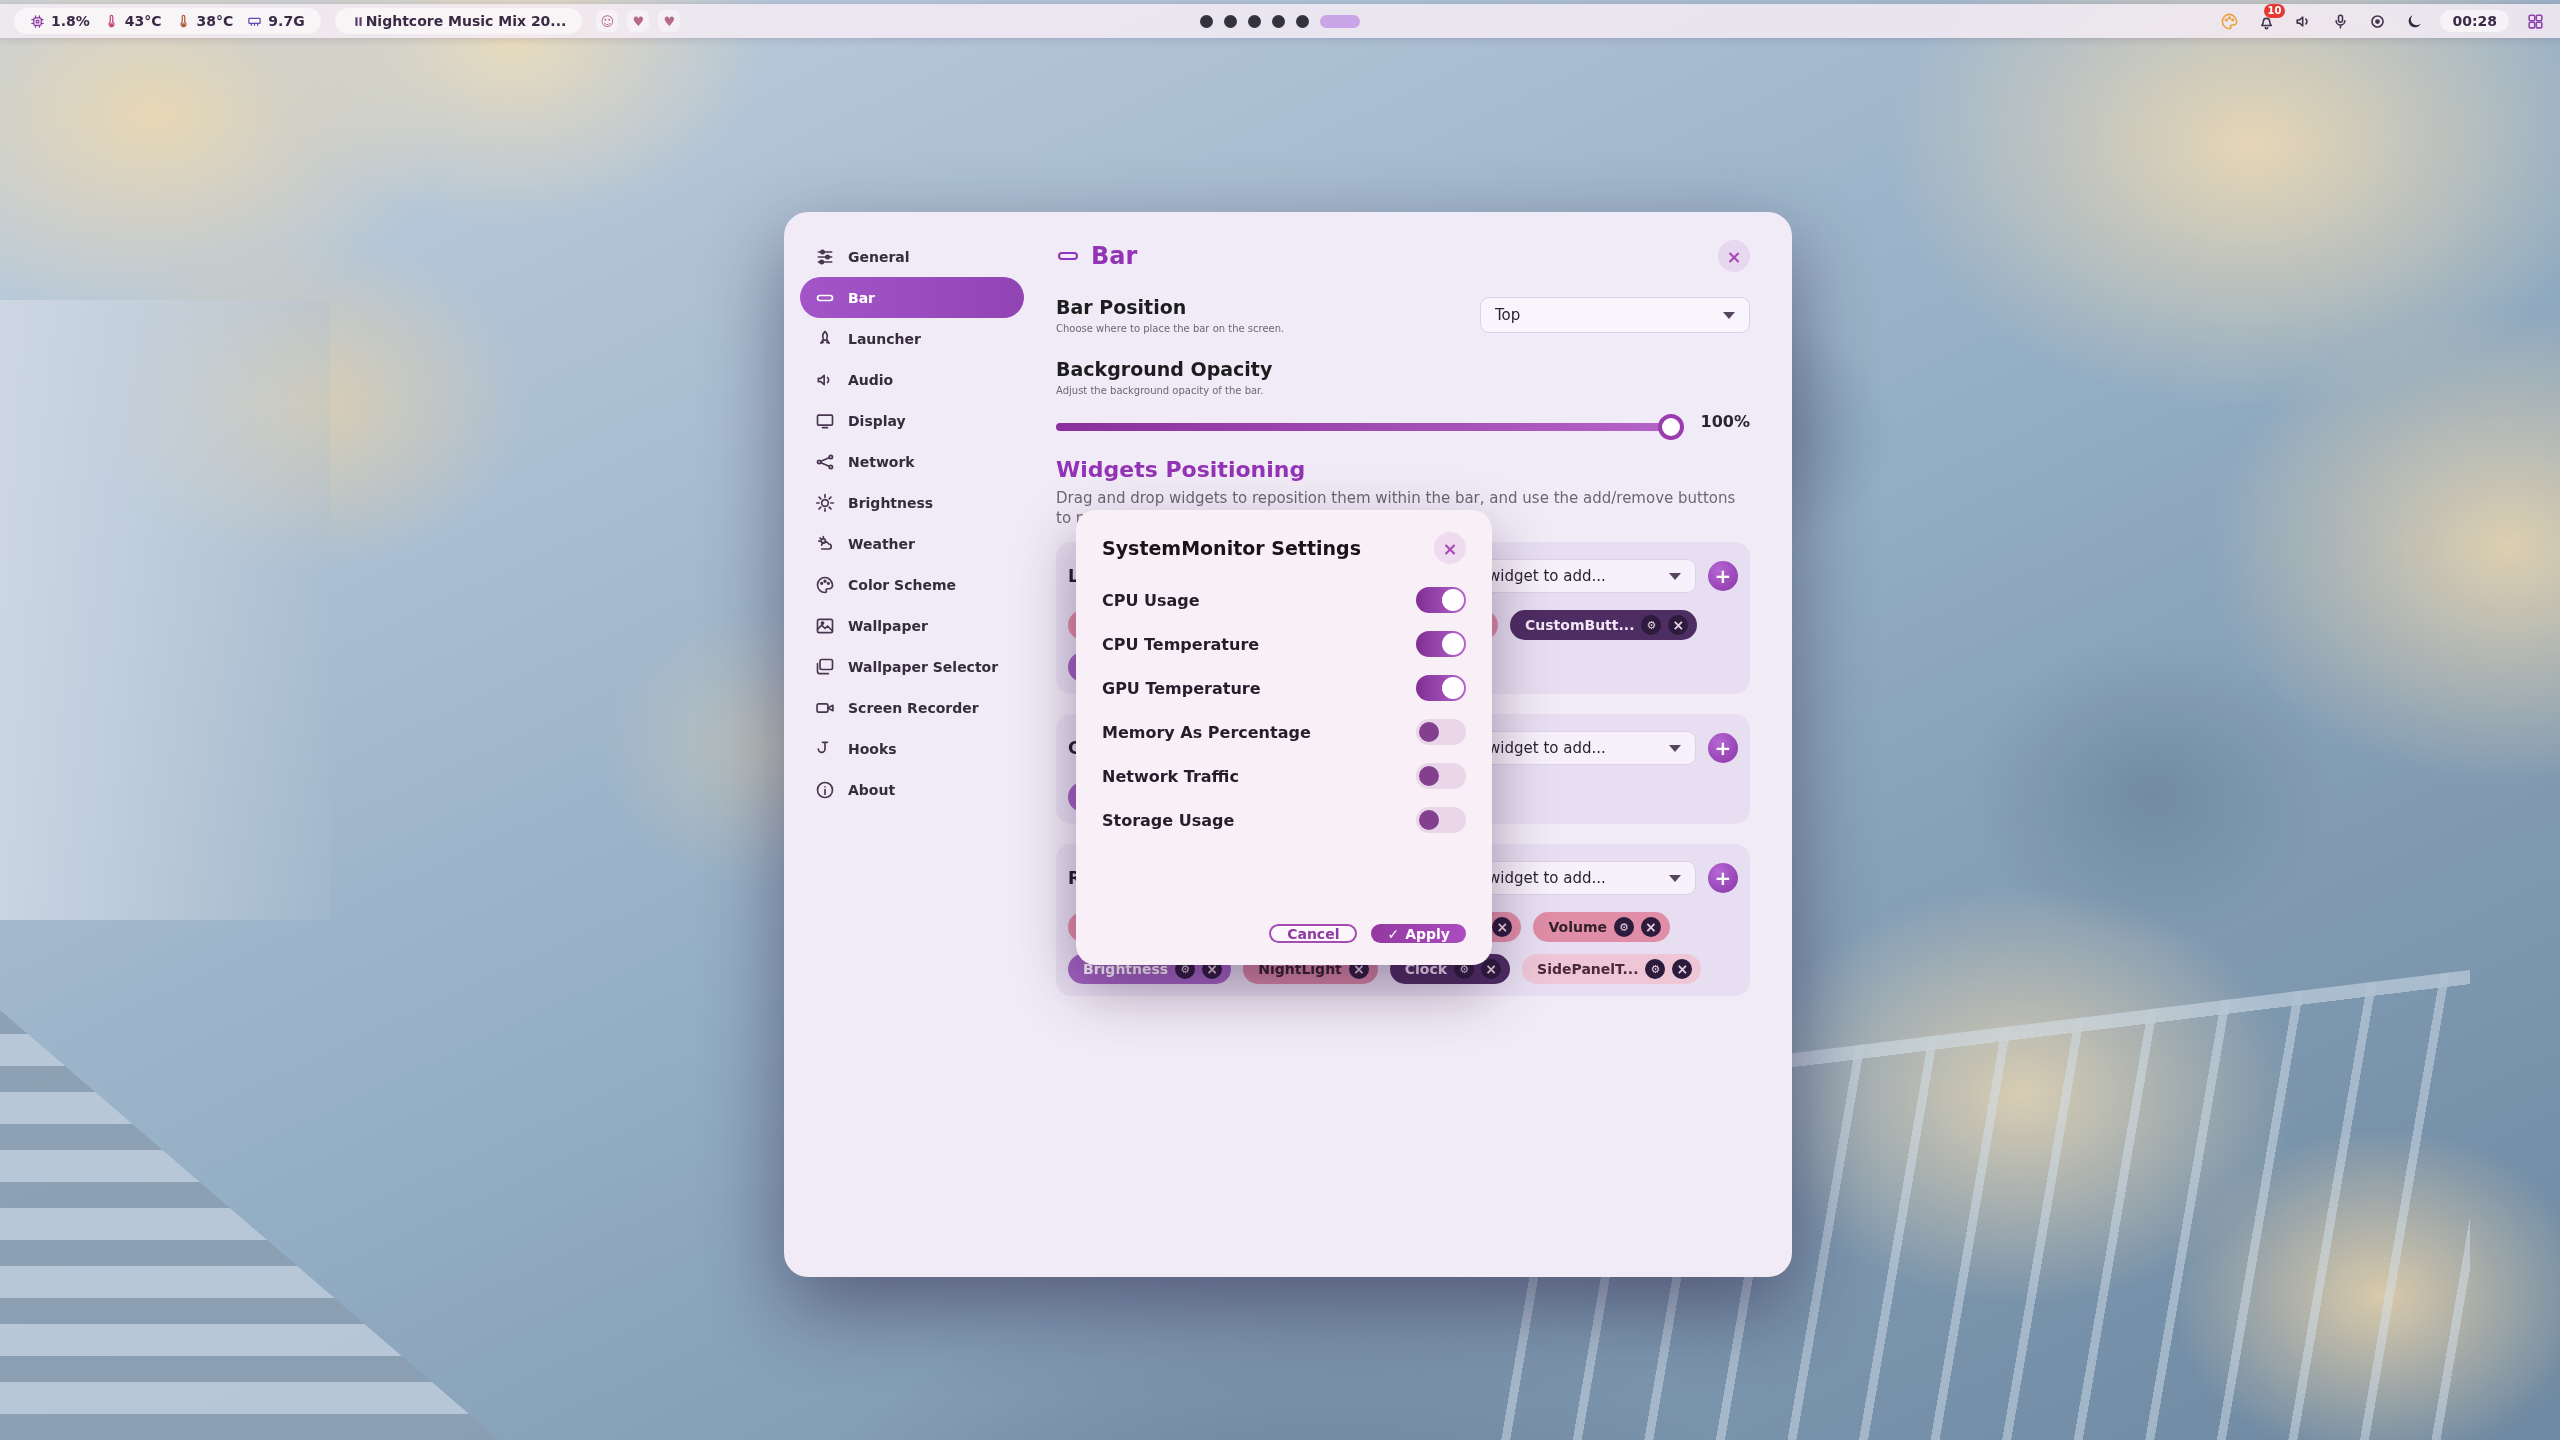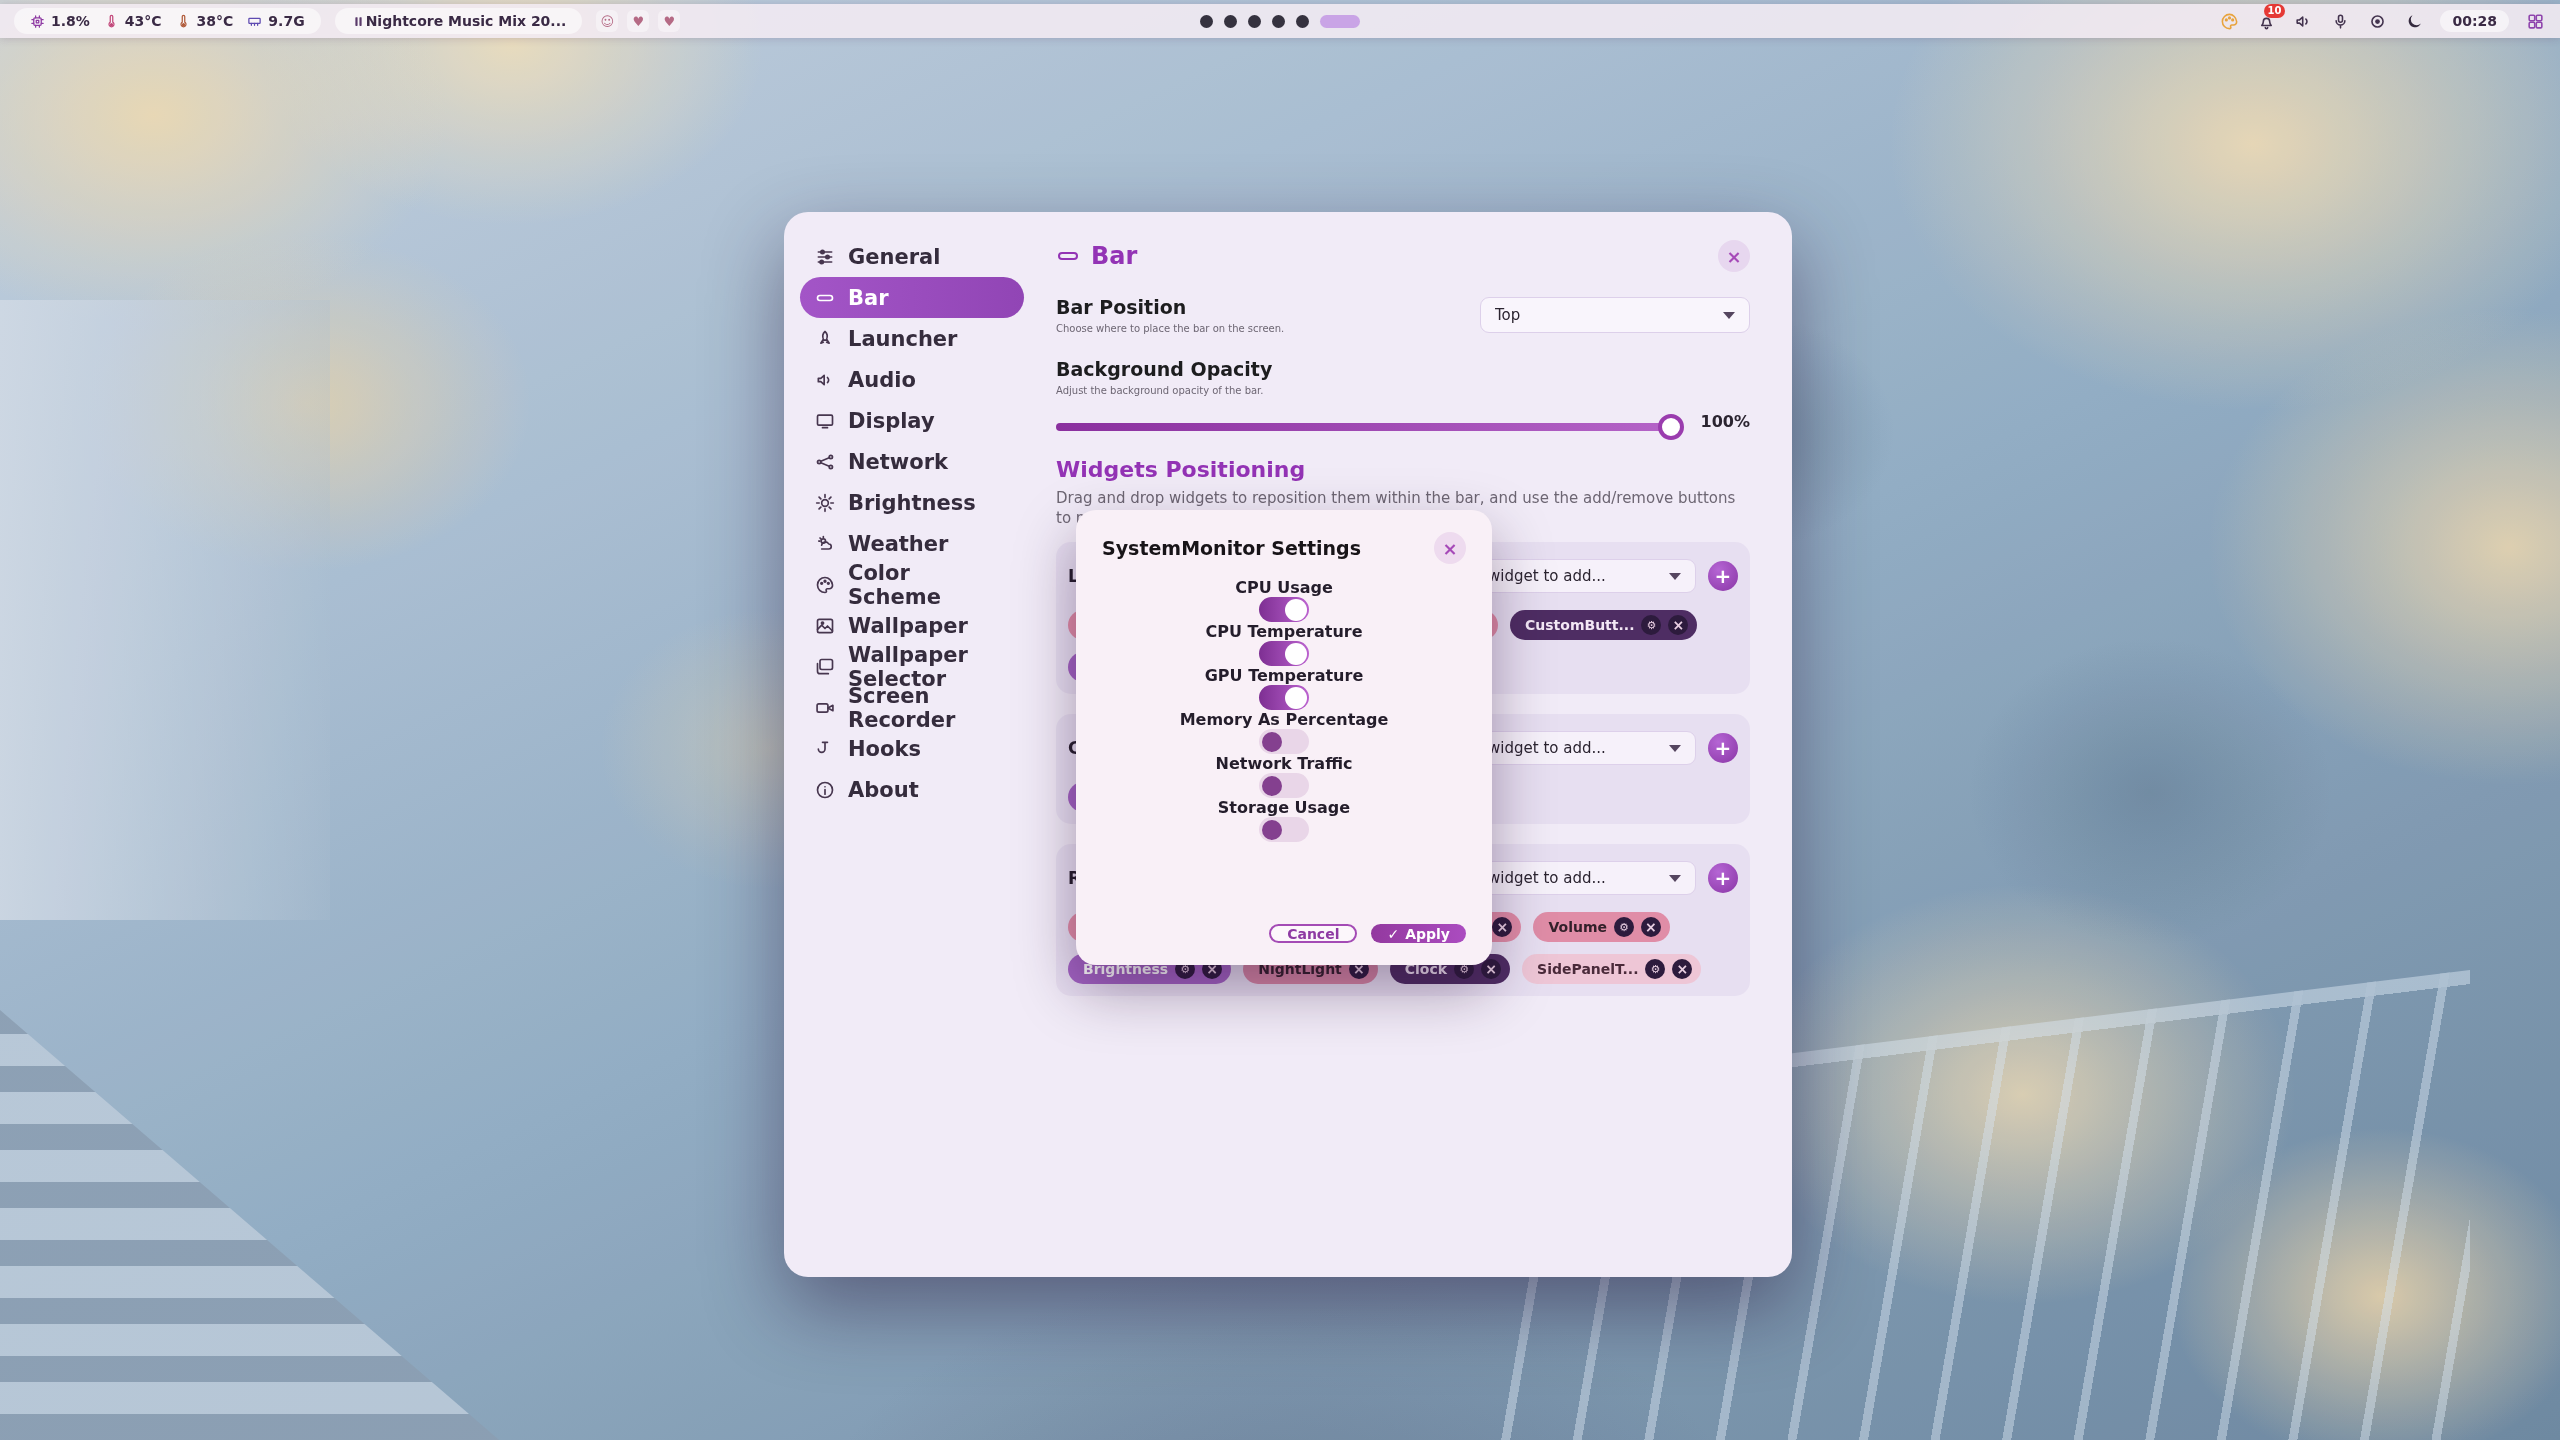--- a/index.html
+++ b/index.html
@@ -59,21 +59,21 @@
     font-weight:bold; border-radius:8px; padding:1px 4px; line-height:1.2; }
   .clock-pill { background:rgba(255,255,255,.55); border-radius:999px; padding:3px 12px;
     font-size:14px; font-weight:bold; color:#3a2a45; }
 
   
   .settings-window { position:absolute; left:784px; top:212px; width:1008px; height:1065px; z-index:60;
     background:#f1ebf7; border-radius:24px; box-shadow:0 30px 80px rgba(30,10,50,.45);
     display:flex; padding:16px; }
   aside.sidebar { width:224px; margin-right:14px; padding-top:8px; }
   .side-item { display:flex; align-items:center; gap:13px; height:41px; padding:0 15px;
-    border-radius:21px; color:#352c3d; font-size:21px; font-weight:bold; cursor:default; }
+    border-radius:21px; color:#352c3d; font-size:14px; font-weight:bold; cursor:default; }
   .side-item .sicon { display:flex; color:#47364f; }
   .side-item .sicon svg { width:20px; height:20px; }
   .side-item.selected { background:linear-gradient(90deg,#a355c7,#9145b5); color:#fff; }
   .side-item.selected .sicon { color:#fff; }
 
   main.content { flex:1; padding:10px 26px 0 18px; position:relative; }
   .content-header { display:flex; align-items:center; gap:11px; height:36px; }
   .content-header .hicon { color:#9333b5; display:flex; }
   .content-header .hicon svg { width:24px; height:24px; }
   .page-title { font-size:24px; font-weight:bold; color:#9333b5; flex:1; }
@@ -120,21 +120,21 @@
     display:flex; align-items:center; justify-content:center; font-size:11px; line-height:1; }
   .chip-btn.x { font-size:14px; font-weight:bold; }
 
   
   .modal { position:absolute; left:1076px; top:510px; width:416px; height:455px; z-index:80;
     background:#f9f0f7; border-radius:20px; box-shadow:0 24px 60px rgba(40,10,50,.38);
     padding:22px 26px; display:flex; flex-direction:column; }
   .modal-header { display:flex; align-items:center; }
   .modal-title { flex:1; font-size:19px; font-weight:bold; color:#181418; }
   .toggle-list { margin-top:14px; flex:1; }
-  .toggle-row { display:flex; align-items:center; height:44px;flex-direction:column; }
+  .toggle-row { display:flex; align-items:center; height:44px; }
   .toggle-label { flex:1; font-size:16px; font-weight:bold; color:#241d2b; }
   .toggle { position:relative; width:50px; height:26px; border-radius:13px; }
   .toggle.on { background:linear-gradient(90deg,#7e2f93,#bb62cf); }
   .toggle.off { background:#e9d6e8; }
   .toggle .knob { position:absolute; top:50%; transform:translateY(-50%); border-radius:50%; }
   .toggle.on .knob { right:2px; width:22px; height:22px; background:#fff; }
   .toggle.off .knob { left:3px; width:20px; height:20px; background:#84408f; }
   .modal-footer { display:flex; justify-content:flex-end; gap:14px; padding-top:6px; }
   .btn { height:19px; border-radius:16px; display:inline-flex; align-items:center; gap:6px;
     padding:0 16px; font-size:14px; font-weight:bold; }

